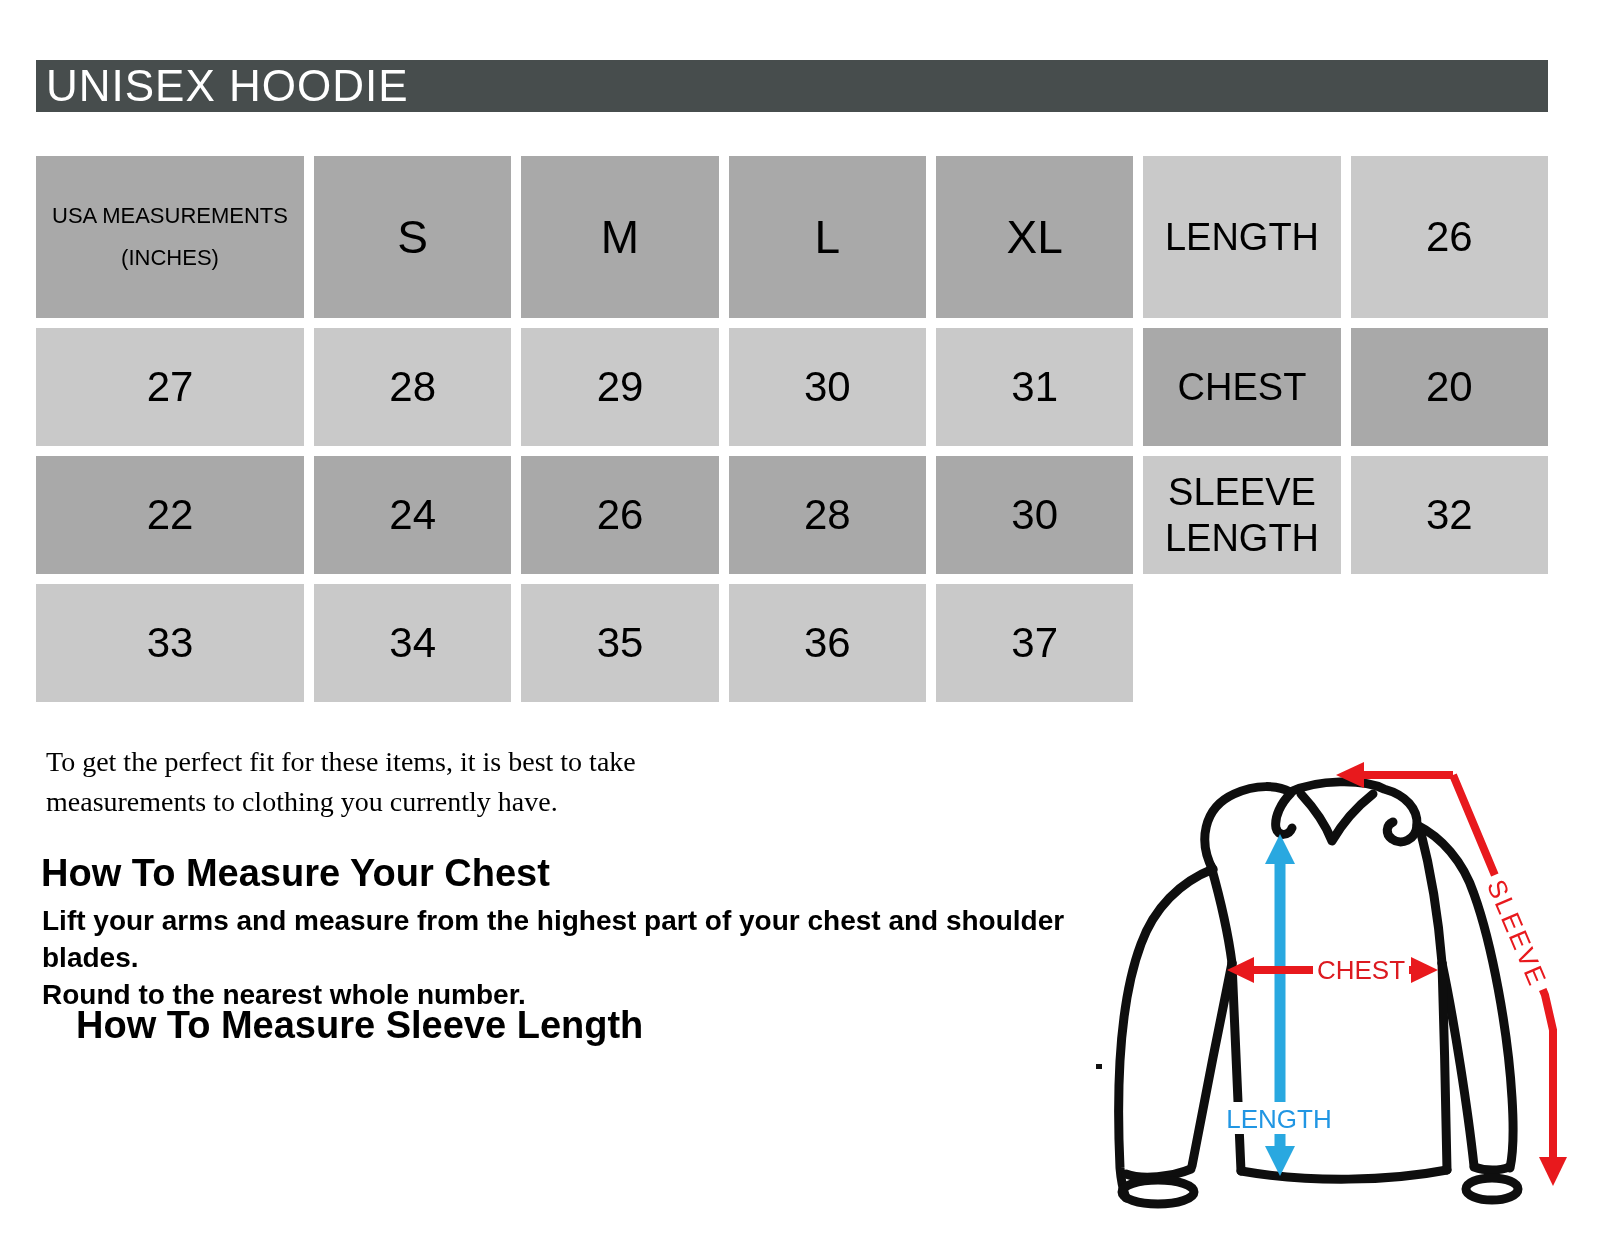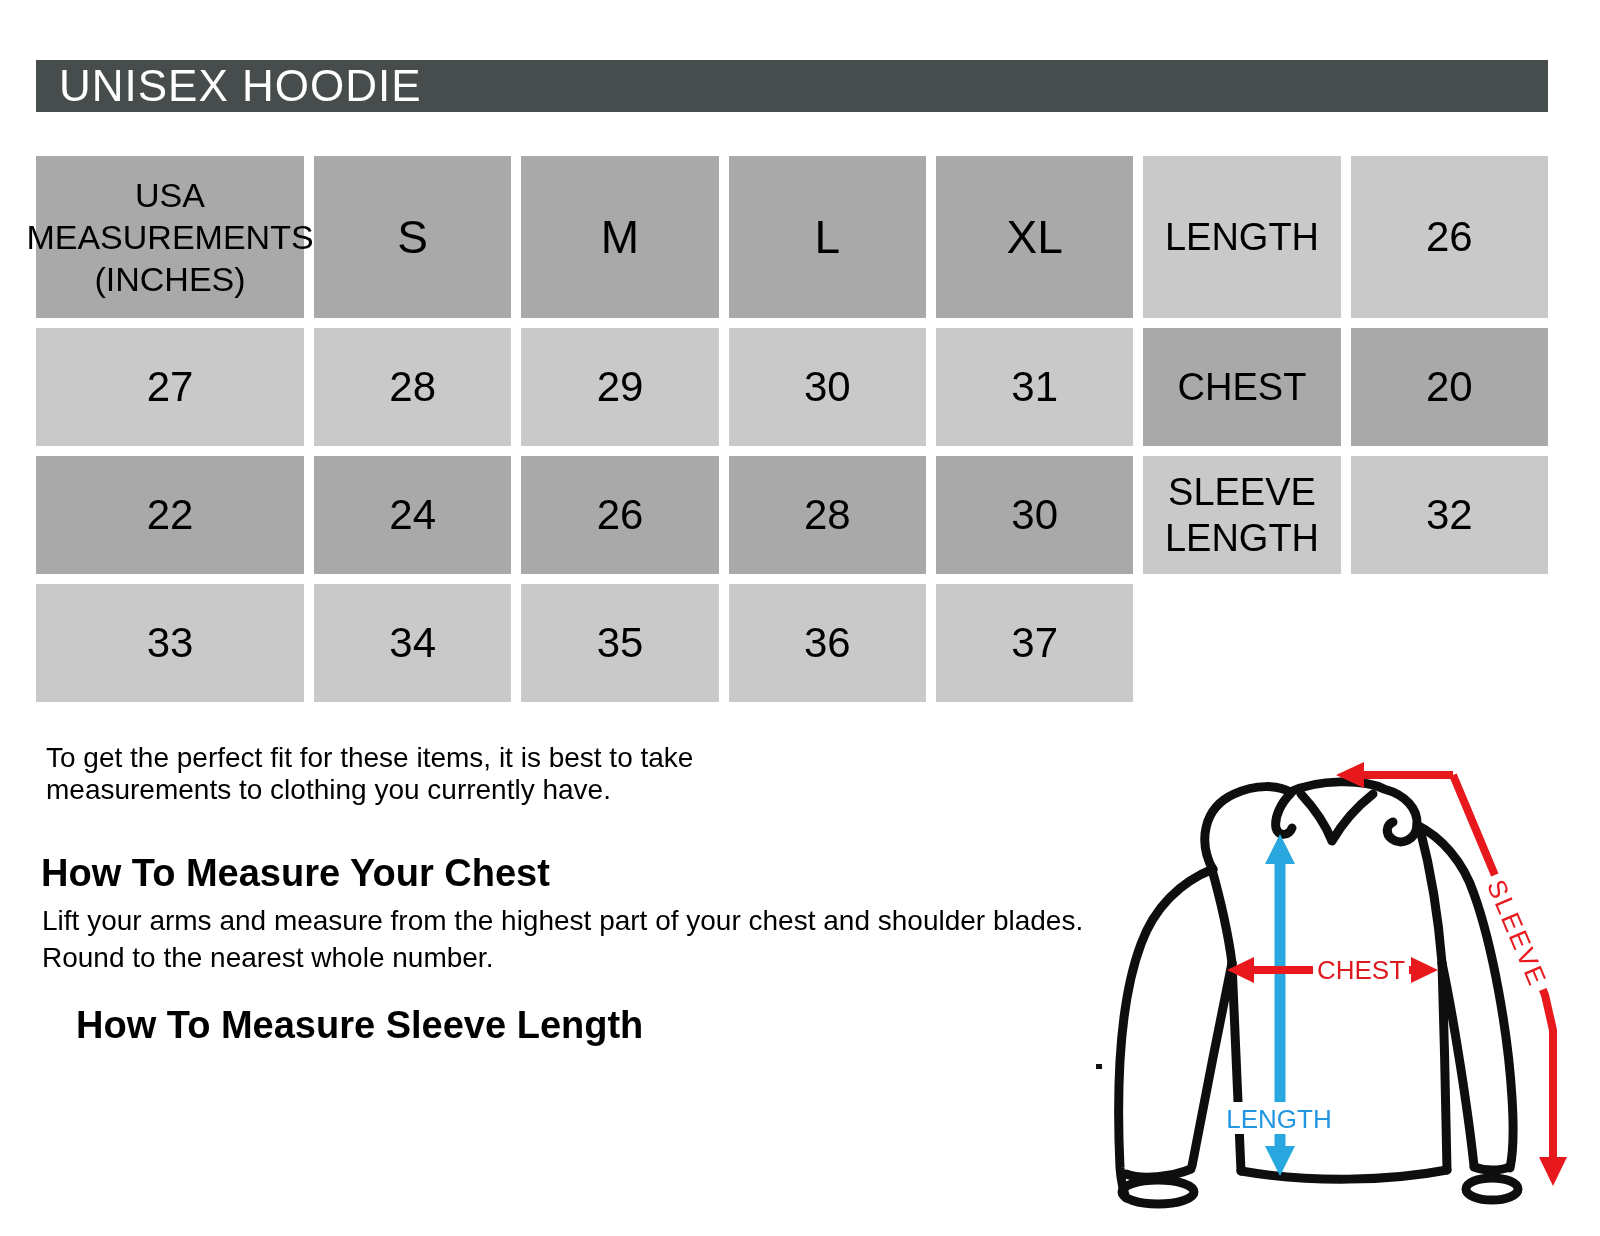--- a/index.html
+++ b/index.html
@@ -2,39 +2,39 @@
 <html><head>
 <meta charset="utf-8">
 <style>
   html,body{margin:0;padding:0;background:#ffffff;}
   #page{position:relative;width:1600px;height:1236px;background:#ffffff;overflow:hidden;
         font-family:"Liberation Sans",sans-serif;color:#000;}
 
   
   .titlebar{position:absolute;left:36px;top:60px;width:1512px;height:52px;
             background:#474d4d;display:flex;align-items:center;}
-  .titlebar span{color:#fff;font-size:44px;letter-spacing:1px;padding-left:23px;white-space:nowrap;}
+  .titlebar span{color:#fff;font-size:44px;letter-spacing:1px;padding-left:10px;white-space:nowrap;}
 
   
   .tbl{position:absolute;left:36px;top:156px;width:1512px;
        display:grid;grid-template-columns:268px repeat(6,1fr);
        grid-template-rows:162px 118px 118px 118px;gap:10px;}
   .cell{display:flex;align-items:center;justify-content:center;text-align:center;}
   .dark{background:#a9a9a9;}
   .light{background:#c9c9c9;}
-  .hdr-first{font-size:34px;line-height:42px;padding:0 4px;}
+  .hdr-first{font-size:22px;line-height:42px;padding:0 4px;}
   .hdr-size{font-size:46px;}
   .row-label{font-size:38px;line-height:46px;padding:0 10px;}
   .num{font-size:42px;}
 
   
   .txt{position:absolute;white-space:pre-line;}
-  .intro{left:46px;top:742px;font-size:28px;line-height:32px;width:760px;}
+  .intro{left:46px;top:742px;font-size:28px;line-height:40px;width:760px;font-family:Liberation Serif, serif;}
   .h2a{left:41px;top:852px;font-size:38px;font-weight:bold;}
-  .body-a{left:42px;top:902px;font-size:28px;line-height:37px;width:1060px;}
+  .body-a{left:42px;top:902px;font-size:28px;line-height:37px;width:1060px;font-weight:bold;}
   .h2b{left:41px;top:1004px;font-size:38px;font-weight:bold;margin-left:35px;}
   .body-b{left:42px;top:1060px;font-size:28px;line-height:37px;width:1080px;}
 
   
   .diagram{position:absolute;left:1080px;top:730px;width:520px;height:506px;}
   .diagram svg{display:block;}
 </style>
 </head>
 <body>
 

